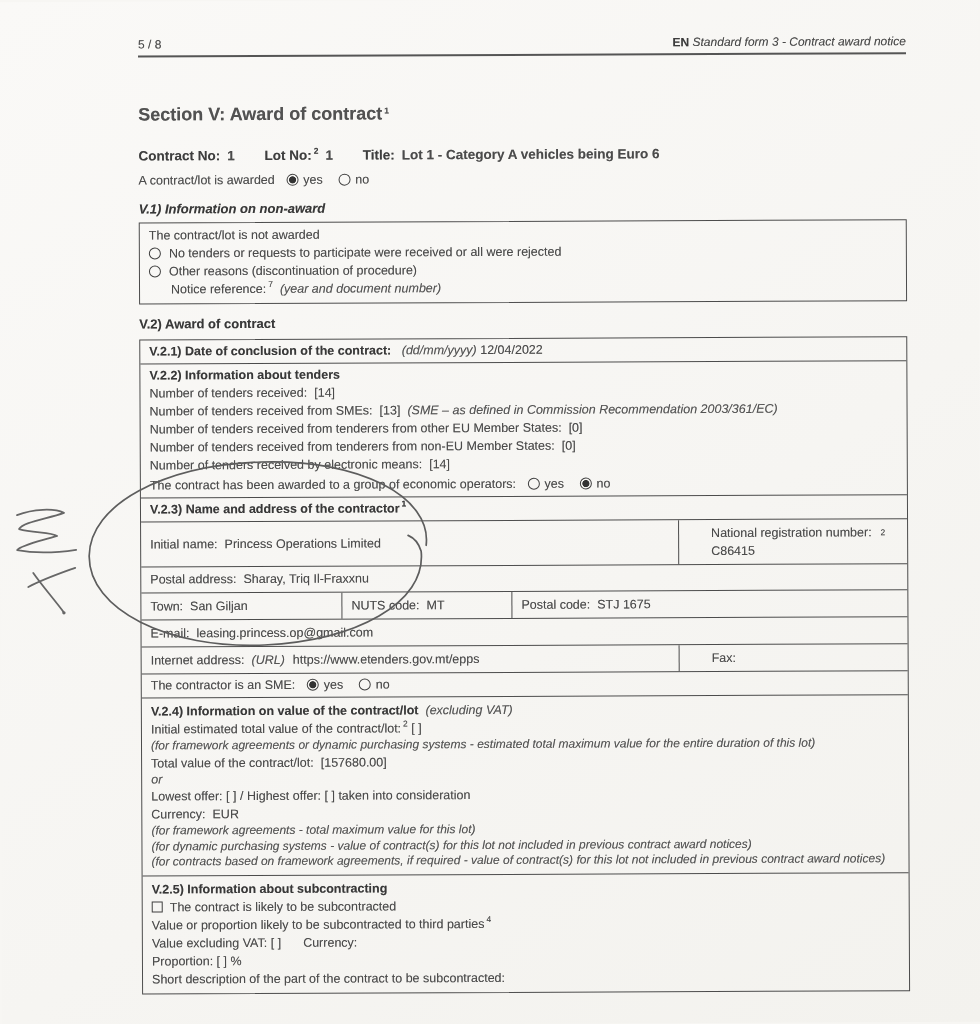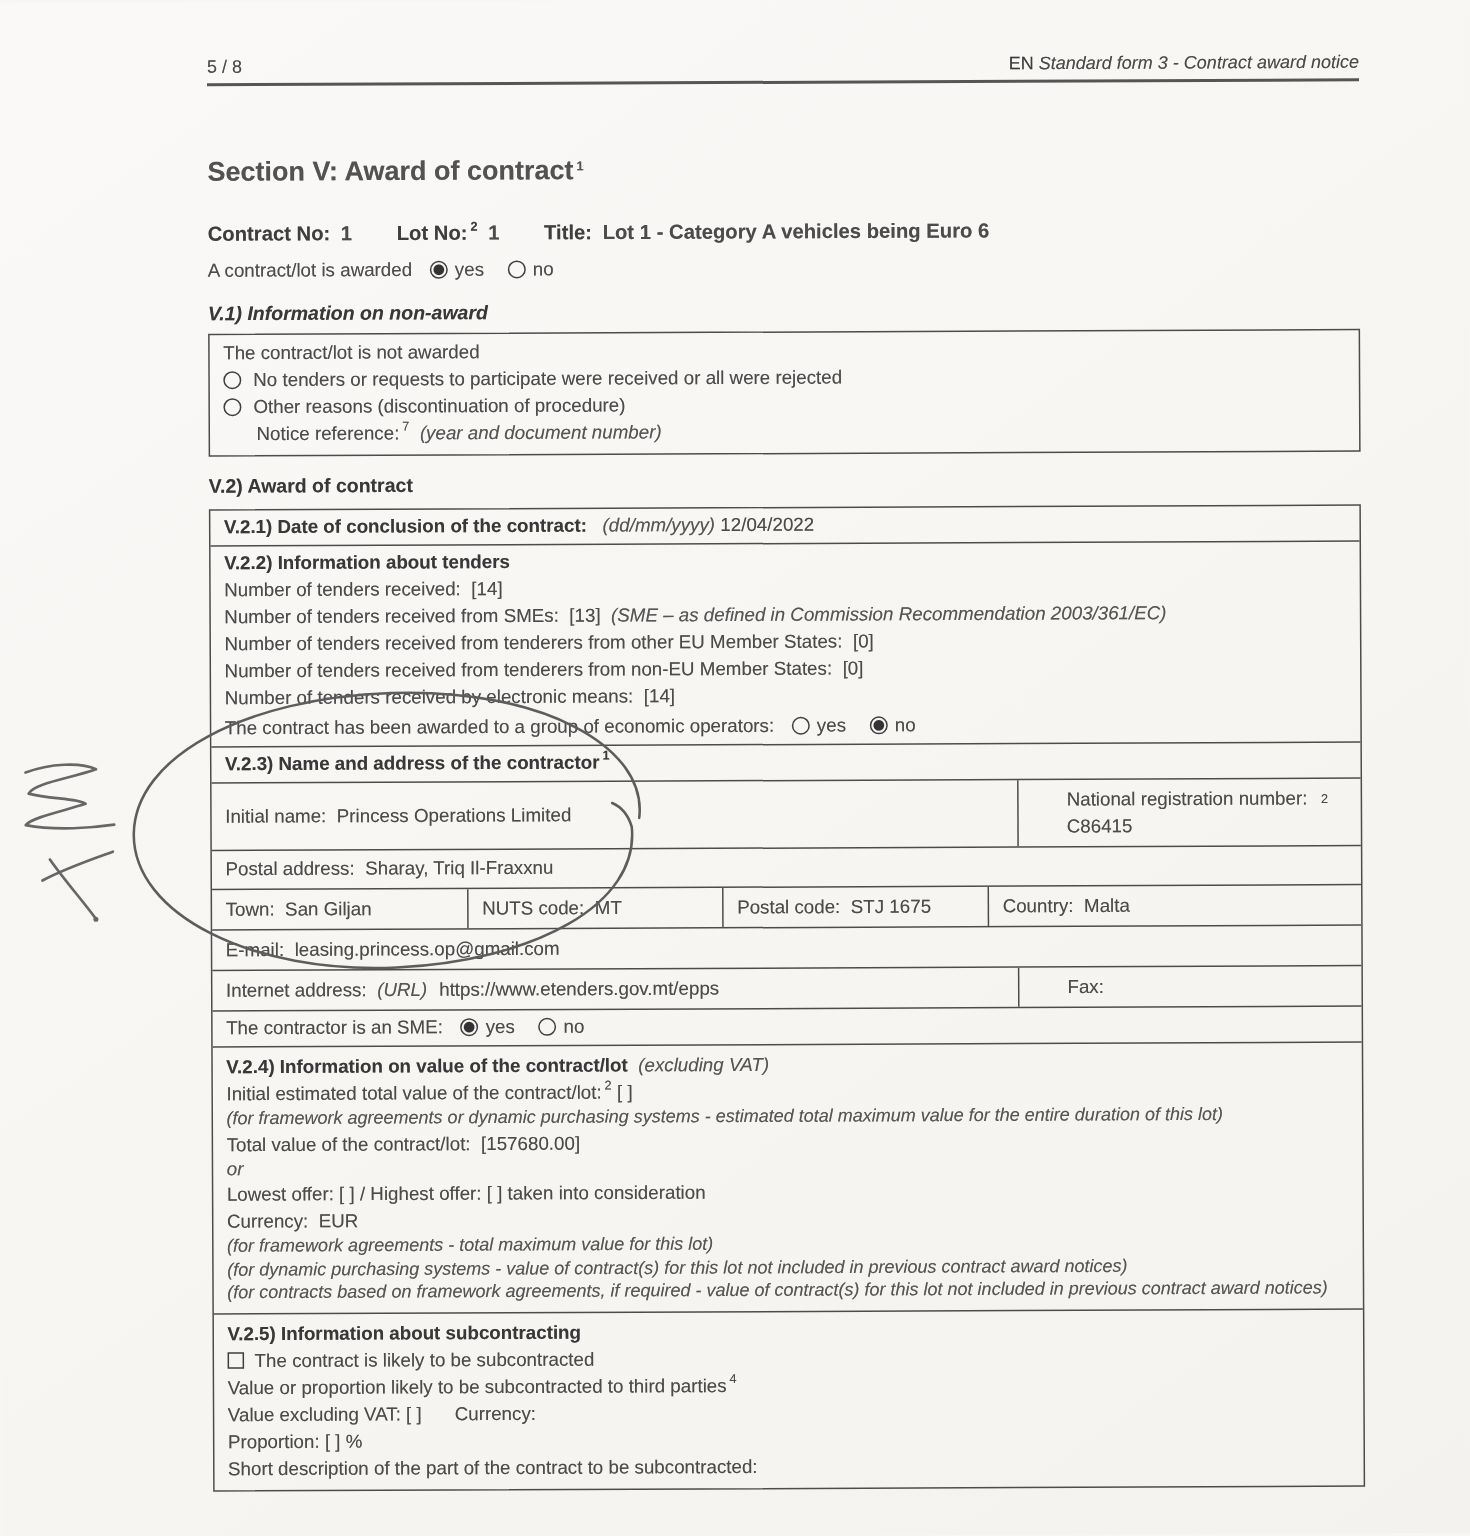--- a/index.html
+++ b/index.html
@@ -18,21 +18,21 @@
   .sheet *{box-sizing:border-box;}
   .txt{text-shadow:0 0 .4px rgba(90,90,90,.5);}
 
   
   .hdr{
     position:absolute;left:140px;top:36px;width:768px;
     display:flex;justify-content:space-between;align-items:flex-end;
     font-size:12px;padding-bottom:4px;
     border-bottom:2px solid #555;
   }
-  .hdr .lang{font-weight:normal;color:#3c3c3c;}
+  .hdr .lang{font-weight:bold;color:#3c3c3c;}
   .hdr .formtitle{font-style:italic;color:#4a4a4a;}
 
   
   .sec-title{position:absolute;left:140px;top:103px;font-size:18px;font-weight:600;color:#525252;}
   sup{font-size:8.5px;vertical-align:6px;line-height:0;margin-left:2px;color:inherit;}
 
   .contract-line{position:absolute;left:140px;top:147px;font-size:13.5px;font-weight:600;color:#3e3e3e;}
   .contract-line .grp{margin-right:26px;}
   .contract-line .val{margin-left:7px;}
 
@@ -49,21 +49,21 @@
   }
   .v1-box{top:221px;padding:3px 9px 5px;font-size:12.5px;line-height:18px;}
   .tbl{top:338px;}
   .row{border-top:1px solid #4c4c4c;padding:2px 9px 3px;font-size:12.5px;line-height:18px;}
   .row:first-child{border-top:none;}
   .row.cells{padding:0;display:flex;align-items:stretch;}
   .cell{padding:4px 9px;border-left:1px solid #4c4c4c;display:flex;align-items:center;flex-wrap:wrap;}
   .cell:first-child{border-left:none;}
   .c-main{width:537px;}
   .c-side{flex:1;padding-left:32px;}
-  .c-town{width:170px;}
+  .c-town{width:200px;}
   .c-nuts{width:170px;}
   .c-post{width:177px;}
   .c-country{flex:1;}
 
   .lbl{margin-right:7px;}
   .val{color:#4b4b4b;}
   .bold{font-weight:bold;color:#383838;}
   .note{font-style:italic;color:#555;}
   .small-note{font-style:italic;color:#555;font-size:12px;line-height:15.5px;}
   .indent{padding-left:22px;}
@@ -174,24 +174,20 @@
           <span>San Giljan</span>
         </div>
       <div class="cell c-nuts">
           <span class="lbl">NUTS code:</span>
           <span>MT</span>
         </div>
       <div class="cell c-post">
           <span class="lbl">Postal code:</span>
           <span>STJ 1675</span>
         </div>
-      <div class="cell c-country">
-          <span class="lbl">Country:</span>
-          <span>Malta</span>
-        </div>
     </div>
 
     <div class="row cells" style="min-height:26px;">
       <div class="cell c-main">
           <span class="lbl">E-mail:</span>
           <span>leasing.princess.op@gmail.com</span>
         </div>
     </div>
 
     <div class="row cells" style="min-height:25px;">

